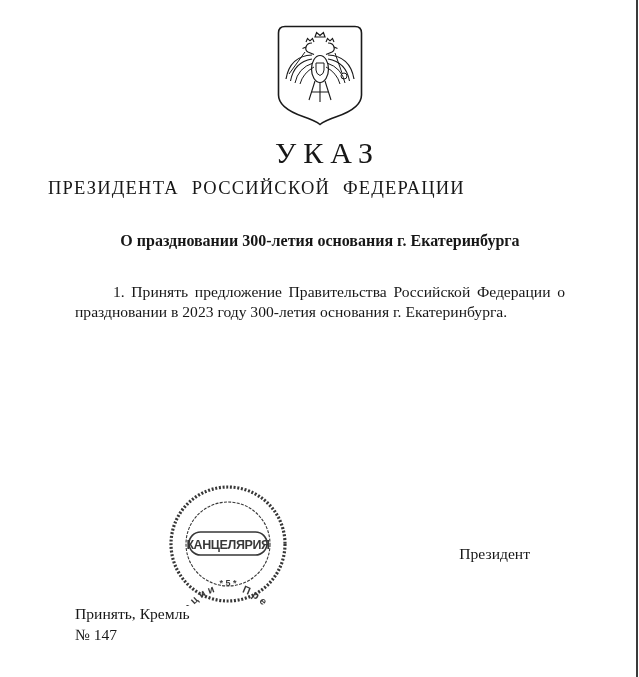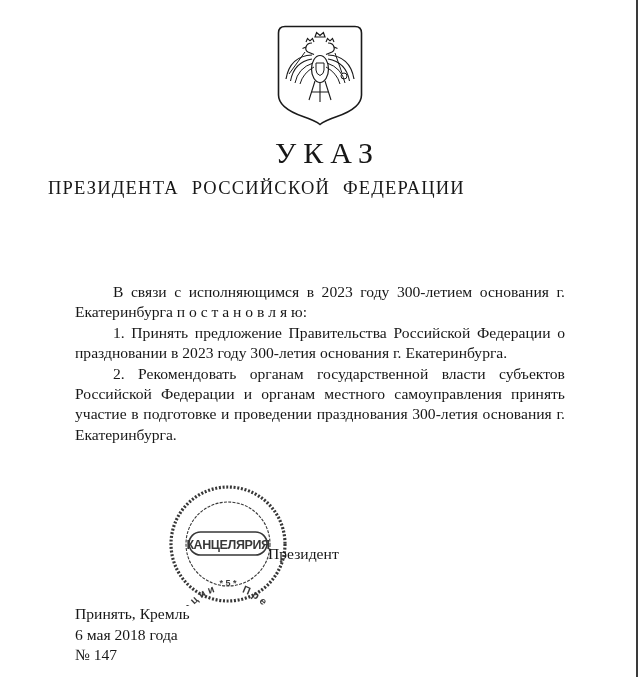--- a/index.html
+++ b/index.html
@@ -41,21 +41,21 @@
     font-size:15.6px;line-height:20.4px;
     text-align:justify;
   }
   .body-text .para{text-indent:38px;}
   .stamp{
     position:absolute;left:166px;top:482px;width:124px;height:124px;
     opacity:0.88;
   }
   .signature{
     position:absolute;left:230px;top:543px;width:300px;
-    font-size:15.6px;line-height:21px;
+    font-size:15.6px;line-height:21px;text-align:right;
   }
   .signature .sig-line1{padding-left:38px;}
   .signature .sig-line2{display:flex;}
   .signature .sig-gap{display:inline-block;width:33px;}
   .footer-block{
     position:absolute;left:75px;top:604px;
     font-size:15.6px;line-height:20.6px;
   }
 </style>
 </head>
@@ -97,25 +97,24 @@
       <path d="M 43,59 L 37,78 M 48,60.5 L 48,80 M 53,59 L 59,78 M 39,70 L 57,70" stroke-width="1.1"></path>
 
       <path d="M 33,30 L 17,52" stroke-width="1"></path>
       <circle cx="72" cy="54" r="3" stroke-width="1"></circle>
       <path d="M 63,31 L 70,51" stroke-width="1"></path>
     </svg>
   </div>
 
   <div class="doc-type">УКАЗ</div>
   <div class="doc-issuer">ПРЕЗИДЕНТА РОССИЙСКОЙ ФЕДЕРАЦИИ</div>
+  <div class="doc-title">О праздновании 300-летия основания г. Екатеринбурга</div>
 
   <div class="body-text">
-    <div class="para">В связи с исполняющимся в 2023 году 300-летием основания г. Екатеринбурга  п о с т а н о в л я ю:</div>
     <div class="para">1. Принять предложение Правительства Российской Федерации о праздновании в 2023 году 300-летия основания г. Екатеринбурга.</div>
-    <div class="para">2. Рекомендовать органам государственной власти субъектов Российской Федерации и органам местного самоуправления принять участие в подготовке и проведении празднования 300-летия основания г. Екатеринбурга.</div>
   </div>
 
   <div class="stamp">
     <svg width="124" height="124" viewBox="0 0 124 124">
       <circle cx="62" cy="62" r="57" fill="none" stroke="#1c1c1c" stroke-width="3.2" stroke-dasharray="2 1.7"></circle>
       <circle cx="62" cy="62" r="42" fill="none" stroke="#1c1c1c" stroke-width="1.1" stroke-dasharray="3 1.3"></circle>
       <defs>
         <path id="ringPath" d="M 62,108 A 46,46 0 1 1 61.9,108"></path>
       </defs>
       <text font-family="Liberation Sans, sans-serif" font-size="10.5" font-weight="bold" fill="#1c1c1c" letter-spacing="1">
@@ -126,17 +125,16 @@
       <text x="62" y="104" text-anchor="middle" font-family="Liberation Sans, sans-serif" font-size="9" font-weight="bold" fill="#1c1c1c">* 5 *</text>
     </svg>
   </div>
 
   <div class="signature">
     <div class="sig-line1">Президент</div>
   </div>
 
   <div class="footer-block">
     <div>Принять, Кремль</div>
-    <div>6 мая 2018 года</div>
     <div>№ 147</div>
   </div>
 
 </div>
 
 </body></html>

